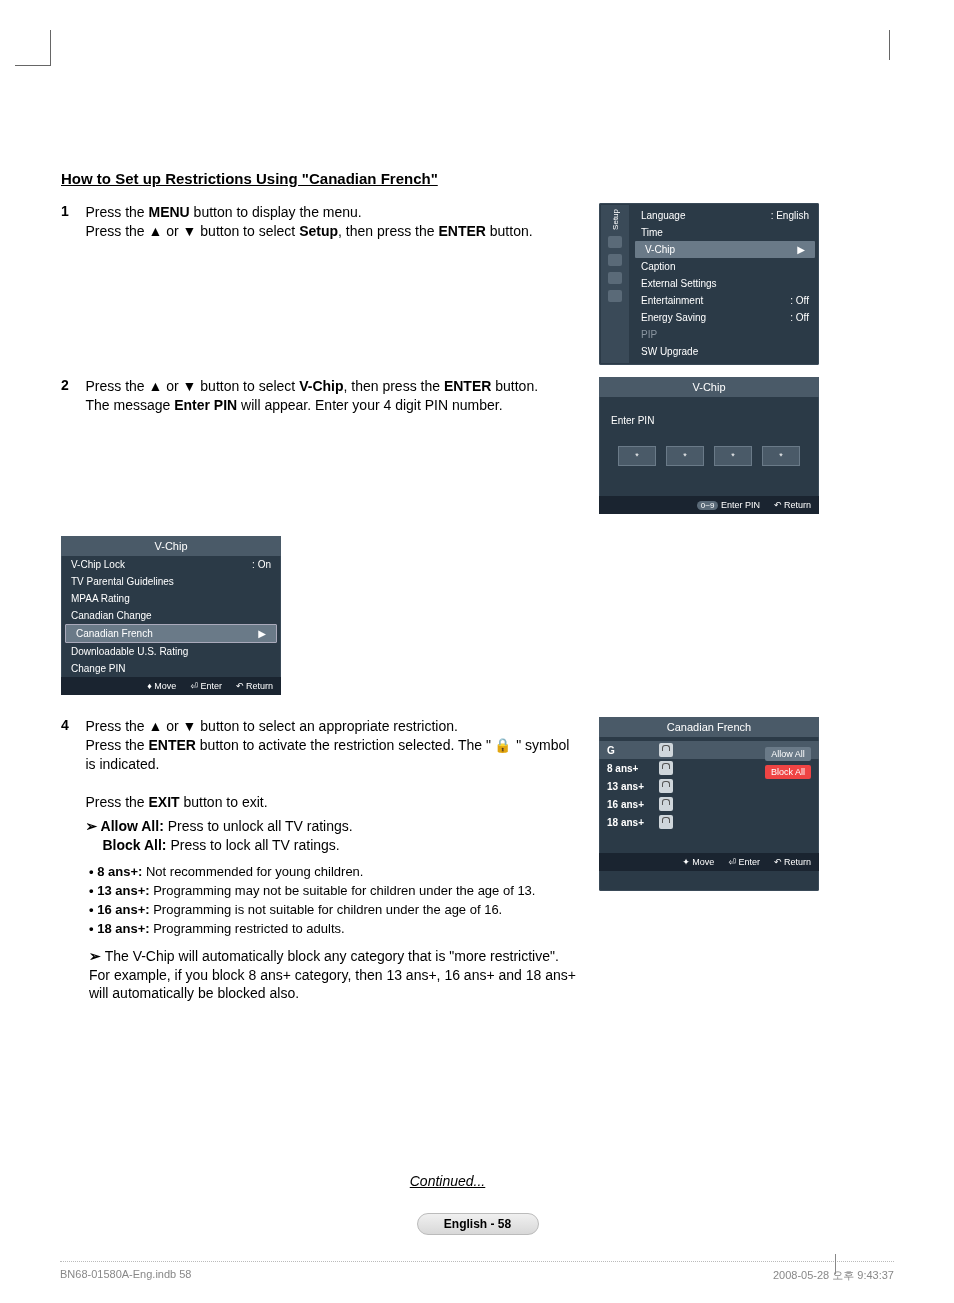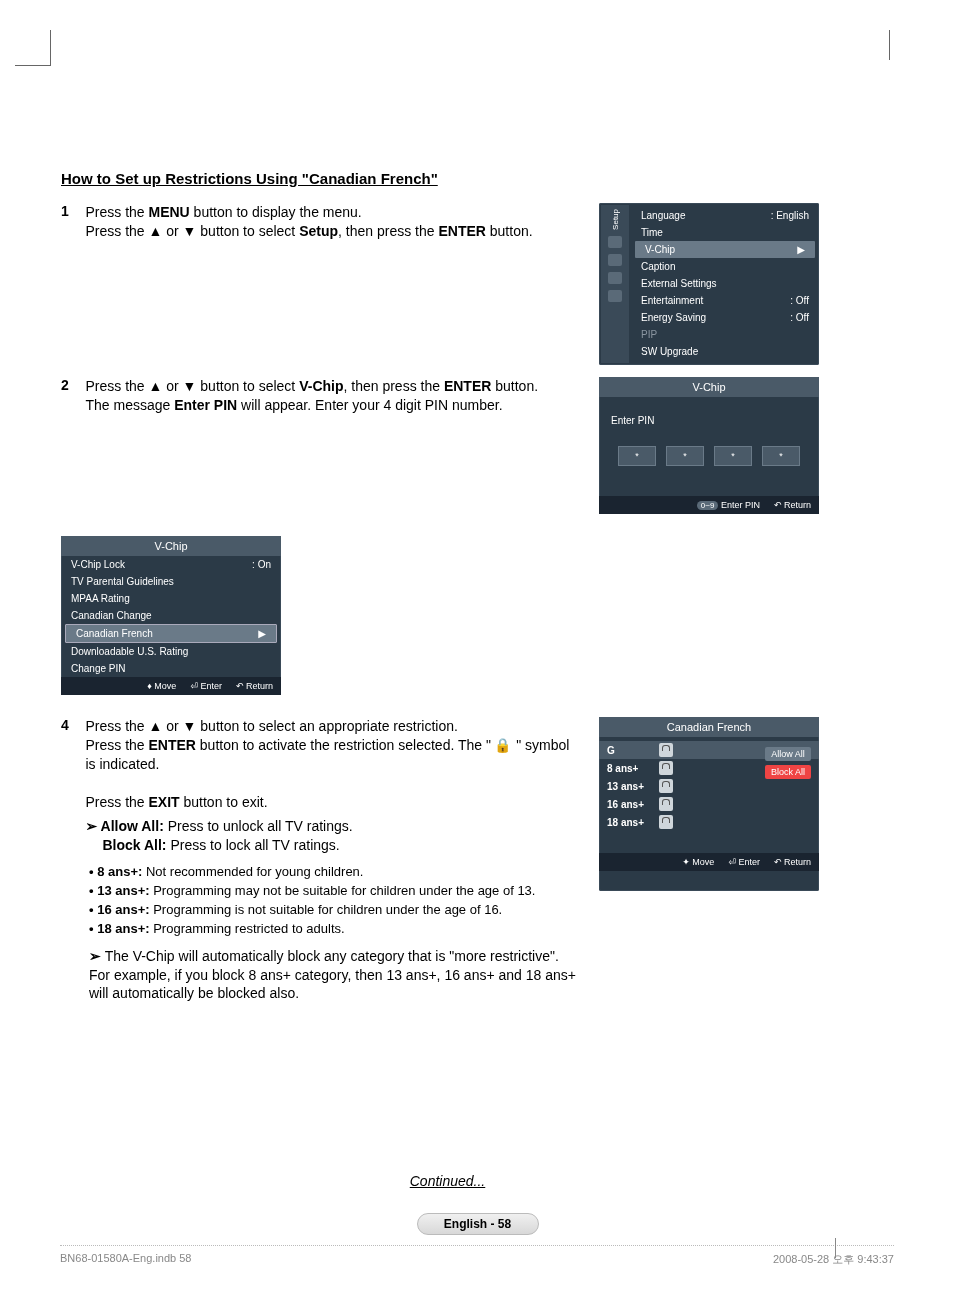--- a/index.html
+++ b/index.html
@@ -37,21 +37,21 @@
   .cfrow{display:flex;align-items:center;padding:2px 8px;gap:6px}
   .cfrow.hl{background:#4a5a68}
   .cflabel{width:46px;font-size:10px;font-weight:bold}
   .lock{width:14px;height:14px;background:#cfd6db;border-radius:2px;position:relative}
   .lock::after{content:"";position:absolute;left:3px;top:2px;width:6px;height:5px;border:1px solid #555;border-bottom:none;border-radius:3px 3px 0 0}
   .btns{position:absolute;right:8px;top:30px;display:flex;flex-direction:column;gap:4px}
   .btn{background:#6a7a88;font-size:9px;padding:2px 6px;border-radius:2px;text-align:center}
   .btn.block{background:#ef4444}
   .continued{text-align:center;font-style:italic;text-decoration:underline;font-size:14px;margin-top:170px;margin-right:60px}
   .pagelabel{margin:24px auto 0;width:120px;text-align:center;font-size:12px;font-weight:bold;background:linear-gradient(#f0f0f0,#d8d8d8);border:1px solid #bbb;border-radius:12px;padding:3px 0}
-  .footer{position:absolute;bottom:36px;left:60px;right:60px;font-size:11px;color:#888;display:flex;justify-content:space-between;border-top:1px dotted #bbb;padding-top:6px}
+  .footer{position:absolute;bottom:20px;left:60px;right:60px;font-size:11px;color:#888;display:flex;justify-content:space-between;border-top:1px dotted #bbb;padding-top:6px}
   .footer .ln{position:absolute;right:58px;top:-8px;width:1px;height:20px;background:#888}
   b{font-weight:bold}
 </style>
 </head>
 <body>
 
 <div class="page">
   <div class="crop-tl"></div>
   <div class="crop-tr"></div>
 

